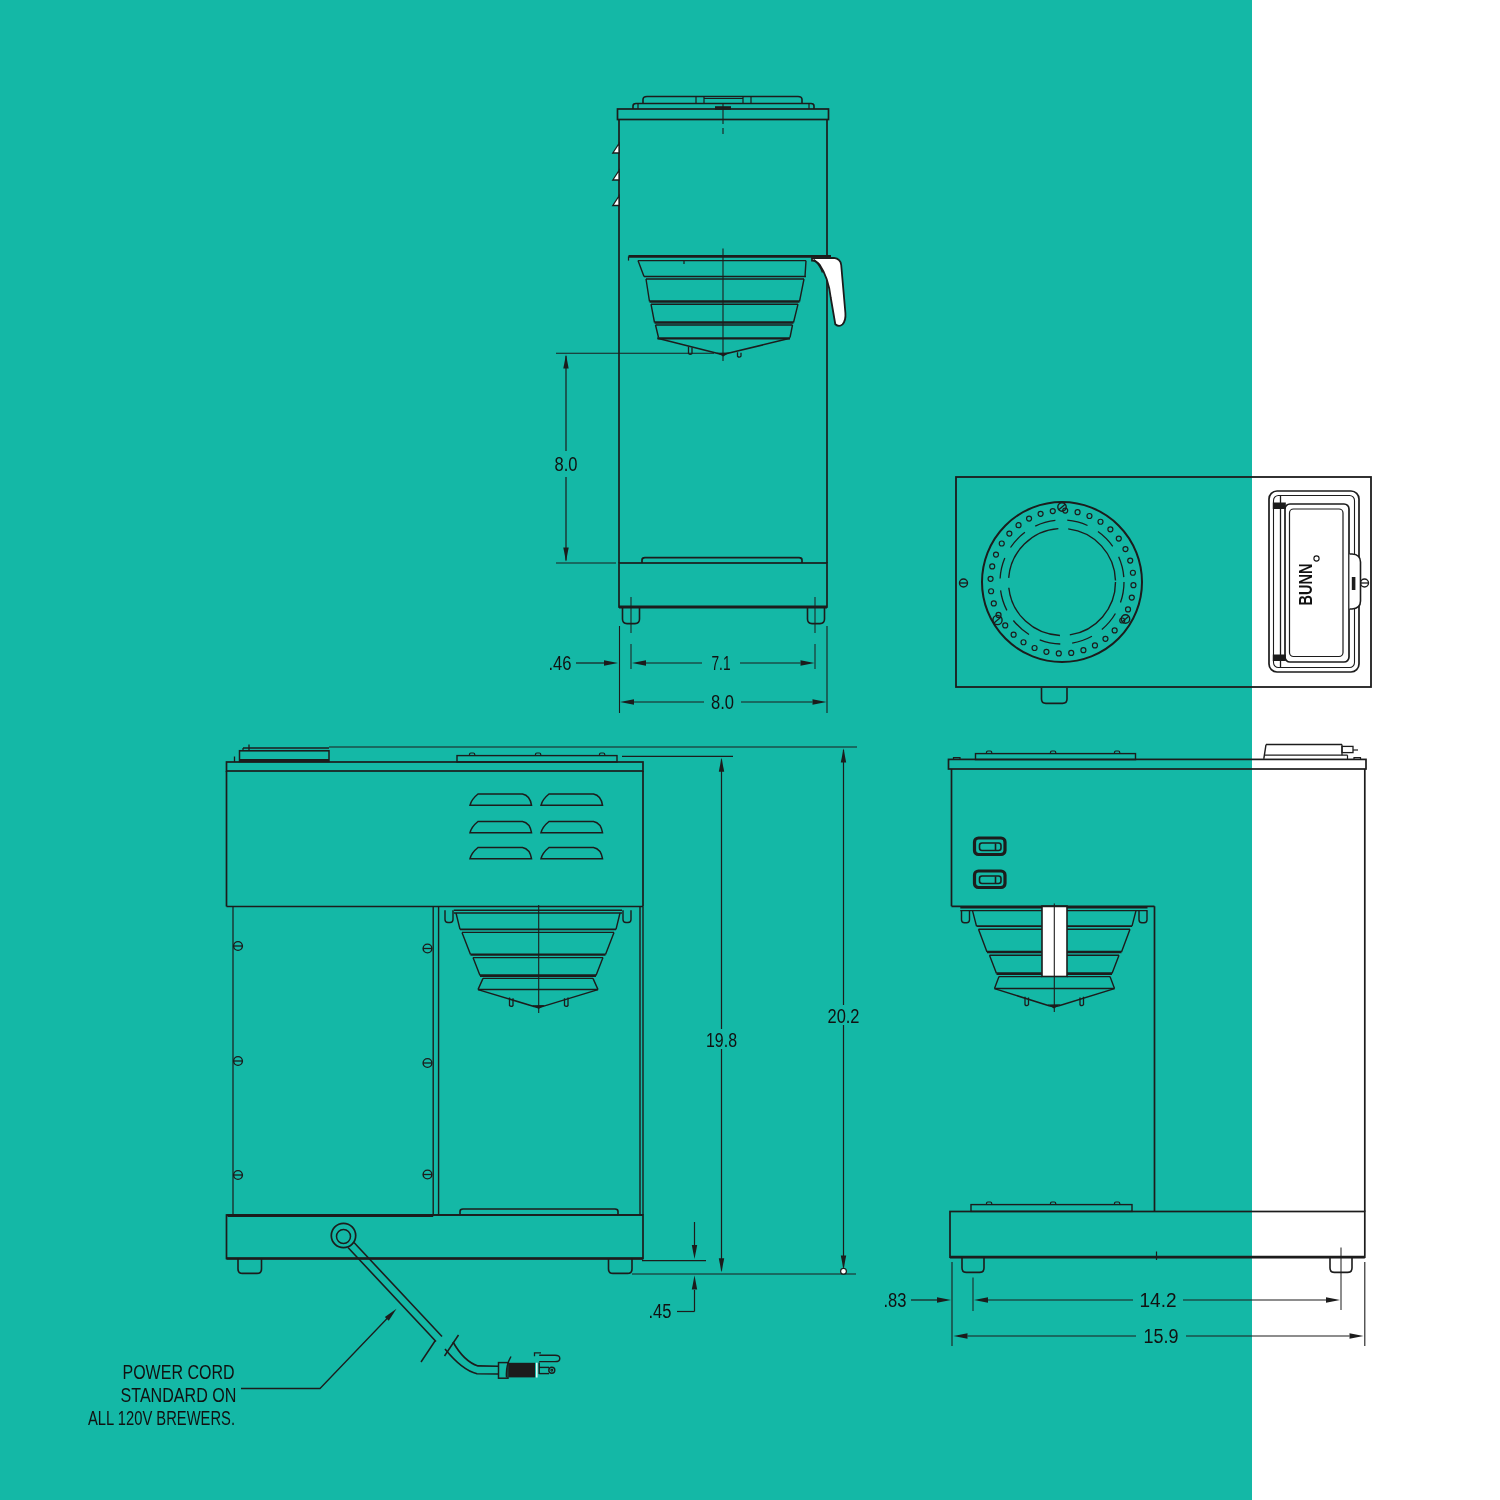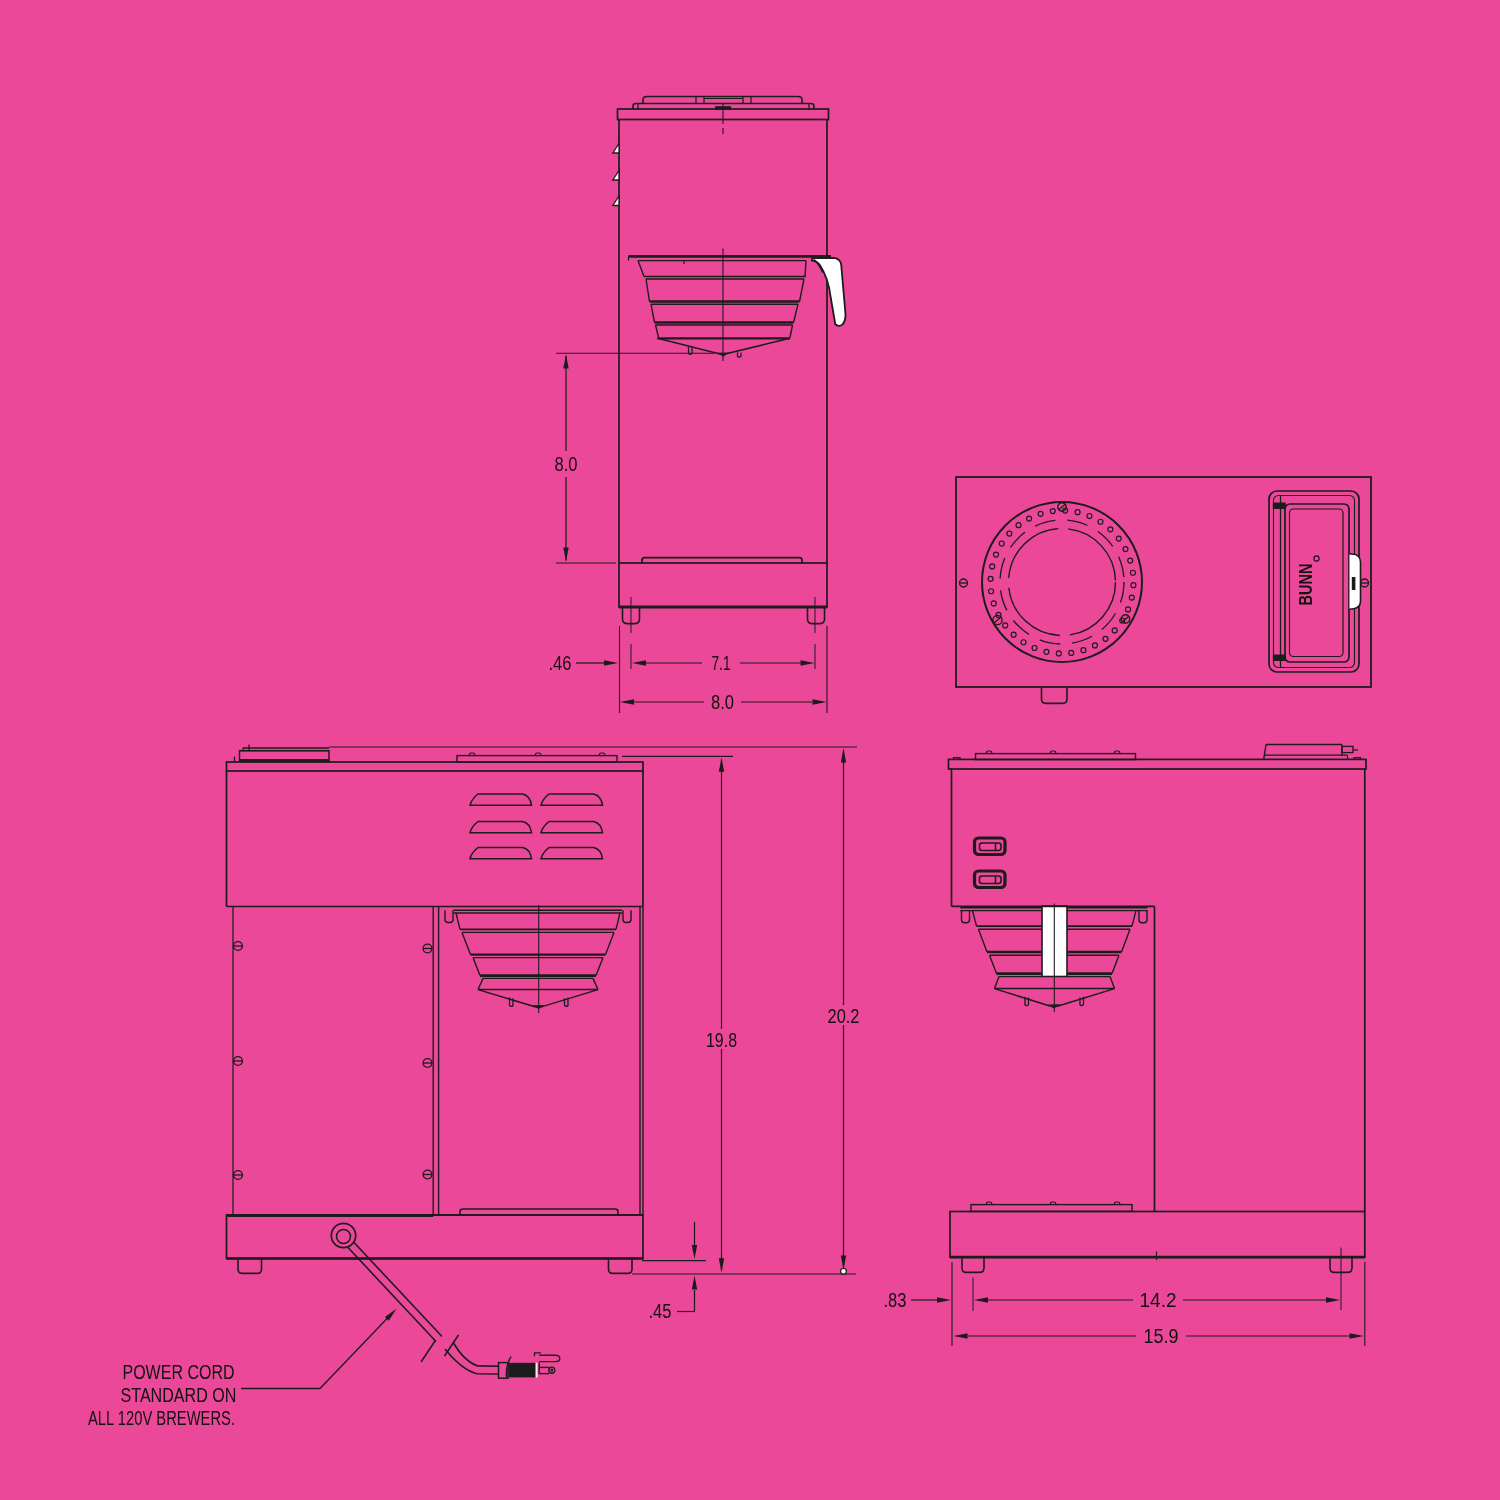--- a/index.html
+++ b/index.html
@@ -1,17 +1,17 @@
 <!DOCTYPE html>
 <html><head>
 <meta charset="utf-8">
 <title>VPR Brewer Drawing</title>
 <style>
   html,body { margin:0; padding:0; background:#ffffff; }
-  #page { position:relative; width:1500px; height:1500px; background:#ec4899;
+  #page { position:relative; width:1252px; height:1500px; background:#14b8a6;
           font-family:"Liberation Sans", sans-serif; }
   svg text { font-family:"Liberation Sans", sans-serif; }
 </style>
 </head>
 <body>
 
 <div id="page">
 <svg width="1500" height="1500" viewBox="0 0 1500 1500">
 
 <g>

